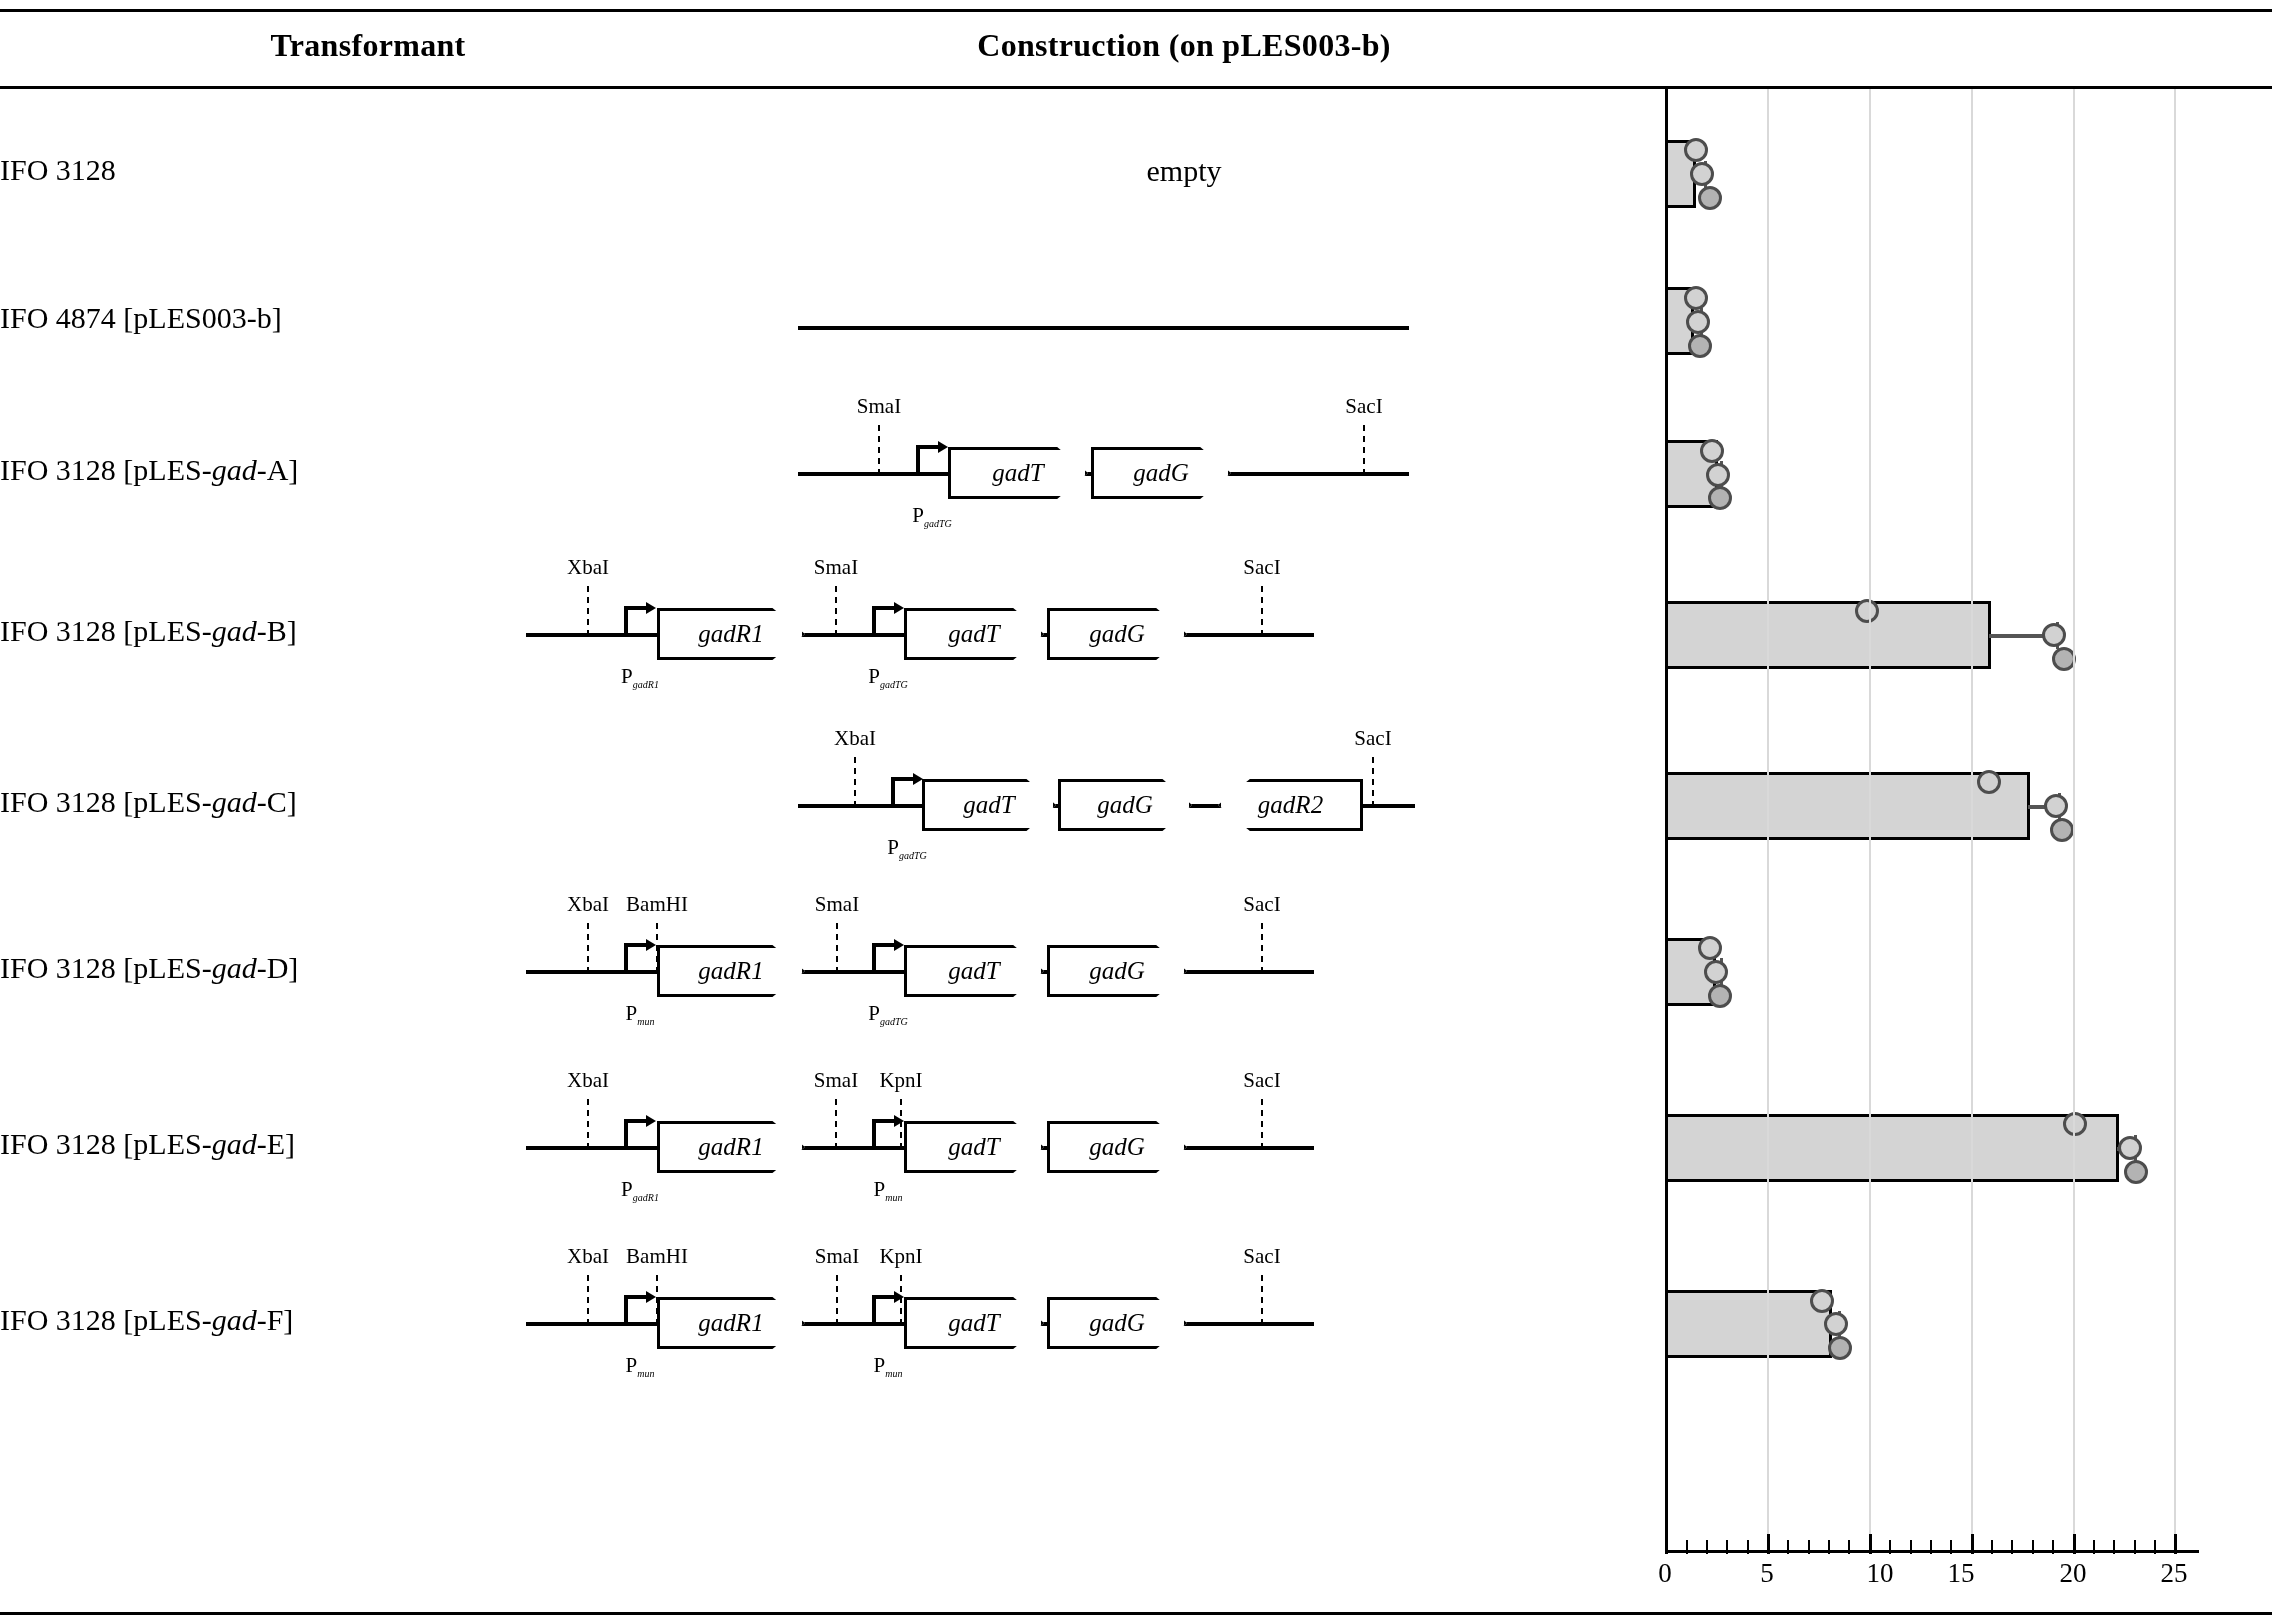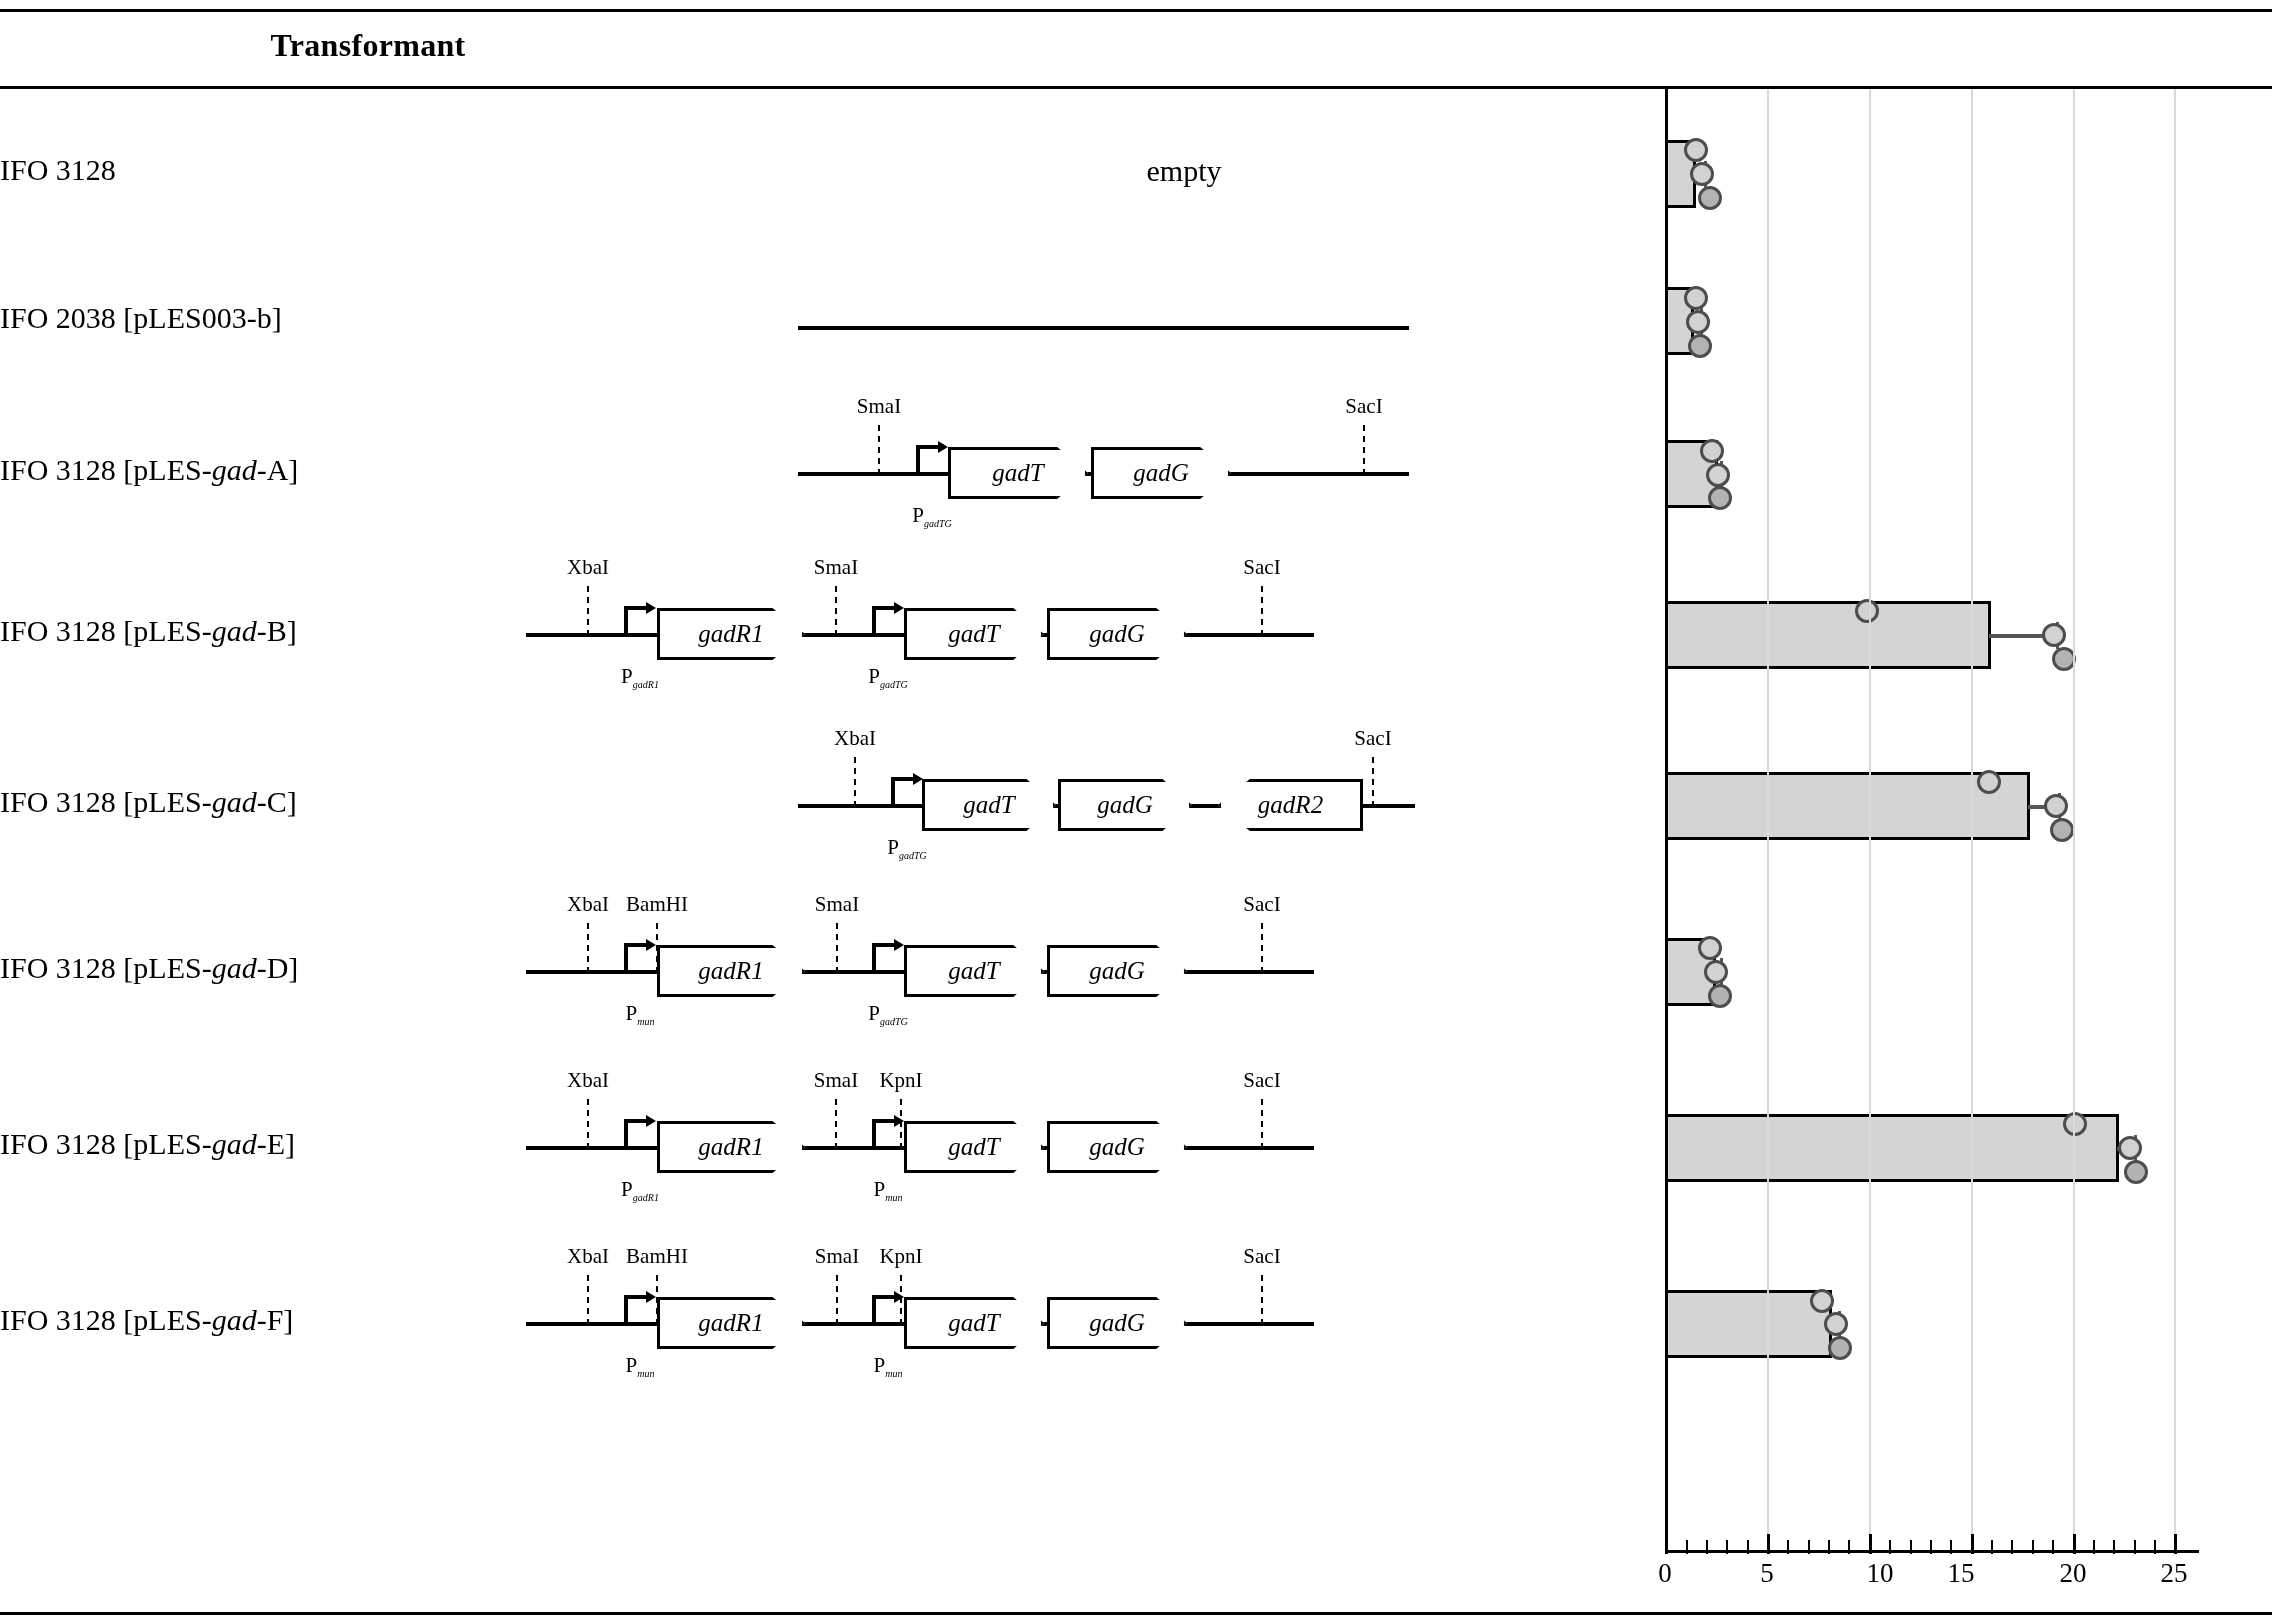--- a/index.html
+++ b/index.html
@@ -71,24 +71,25 @@
 </head>
 <body>
 
 <div class="page">
 
   <div class="rule rule-top"></div>
   <div class="rule rule-head"></div>
   <div class="rule rule-bot"></div>
 
   <div class="hdr hdr-transformant">Transformant</div>
+  <div class="hdr hdr-construction">Construction (on pLES003-b)</div>
 
   <div id="names-layer">
       <div class="tname" style="top: 153px;">IFO 3128</div>
-      <div class="tname" style="top: 301px;">IFO 2038 [pLES003-b]</div>
+      <div class="tname" style="top: 301px;">IFO 4874 [pLES003-b]</div>
       <div class="tname" style="top: 453px; font-family: Liberation Serif, serif;">IFO 3128 [pLES-<i>gad</i>-A]</div>
       <div class="tname" style="top: 614px;">IFO 3128 [pLES-<i>gad</i>-B]</div>
       <div class="tname" style="top: 785px;">IFO 3128 [pLES-<i>gad</i>-C]</div>
       <div class="tname" style="top: 951px;">IFO 3128 [pLES-<i>gad</i>-D]</div>
       <div class="tname" style="top: 1127px;">IFO 3128 [pLES-<i>gad</i>-E]</div>
       <div class="tname" style="top: 1303px;">IFO 3128 [pLES-<i>gad</i>-F]</div>
     </div>
   <div id="constructs-layer">
       <div class="empty-label" style="left: 736px; width: 896px; top: 154px;">empty</div>
       <div class="backbone" style="left: 798px; width: 611px; top: 326px;"></div>

